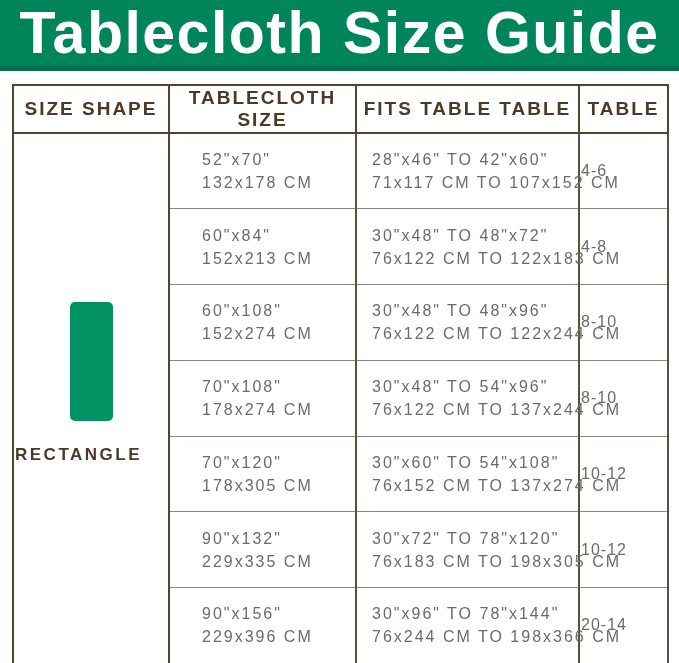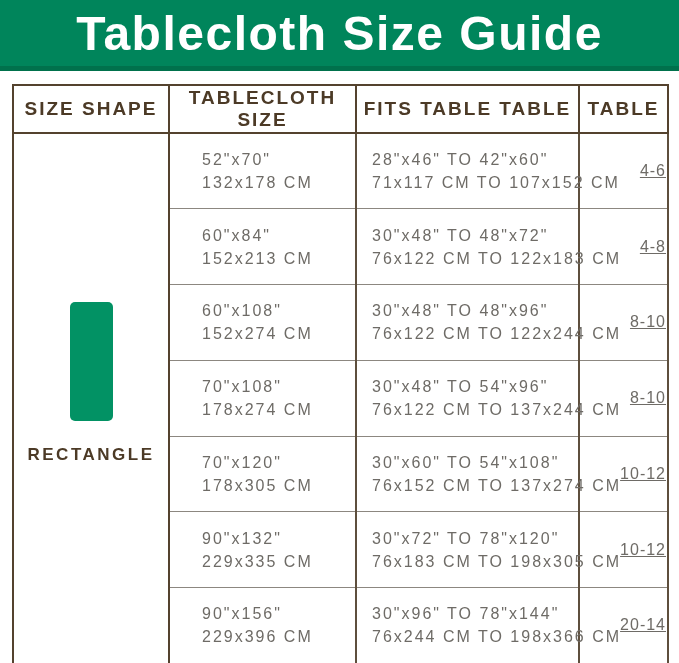--- a/index.html
+++ b/index.html
@@ -11,21 +11,21 @@
   }
   .banner {
     height:66px;
     background:#00855B;
     border-bottom:5px solid #00714C;
     display:flex; align-items:center; justify-content:center;
   }
   .banner h1 {
     margin:10px;
     color:#ffffff;
-    font-size:48px;
+    font-size:59px;
     font-weight:bold;
     letter-spacing:1.5px;
   }
   table.size-guide {
     border-collapse:collapse;
     table-layout:fixed;
     width:655px;
     margin:13px 12px 0 12px;
     border:2px solid #54422E;
   }
@@ -45,42 +45,40 @@
     border-right:2px solid #5E4F3D;
     border-top:1px solid #8C8780;
     border-bottom:1px solid #8C8780;
     color:#6E6B66;
     font-size:16px;
     letter-spacing:2px;
     vertical-align:middle;
   }
   .size-guide td.shape-cell {
     border:2px solid #54422E;
-    text-align:center;
     padding-bottom:30px;
   }
   .shape-rect {
     width:43px; height:119px;
     background:#029264;
     border-radius:5px;
     margin:0 auto 24px auto;
   }
   .shape-label {
     color:#4C3A26;
     font-size:17px;
     font-weight:600;
     letter-spacing:2.5px;
   }
   .size-guide td.col-size { padding-left:32px; }
   .size-guide td.col-fits { padding-left:15px; }
   .cell-line { line-height:23px; white-space:nowrap; }
   .size-guide td.col-seats {
-    text-align:right;
+    text-align:left;
     letter-spacing:1px;
-    text-decoration:underline;
   }
   
   col.c1 { width:156px; }
   col.c2 { width:187px; }
   col.c3 { width:223px; }
   col.c4 { width:89px; }
 </style>
 </head>
 <body>
 

